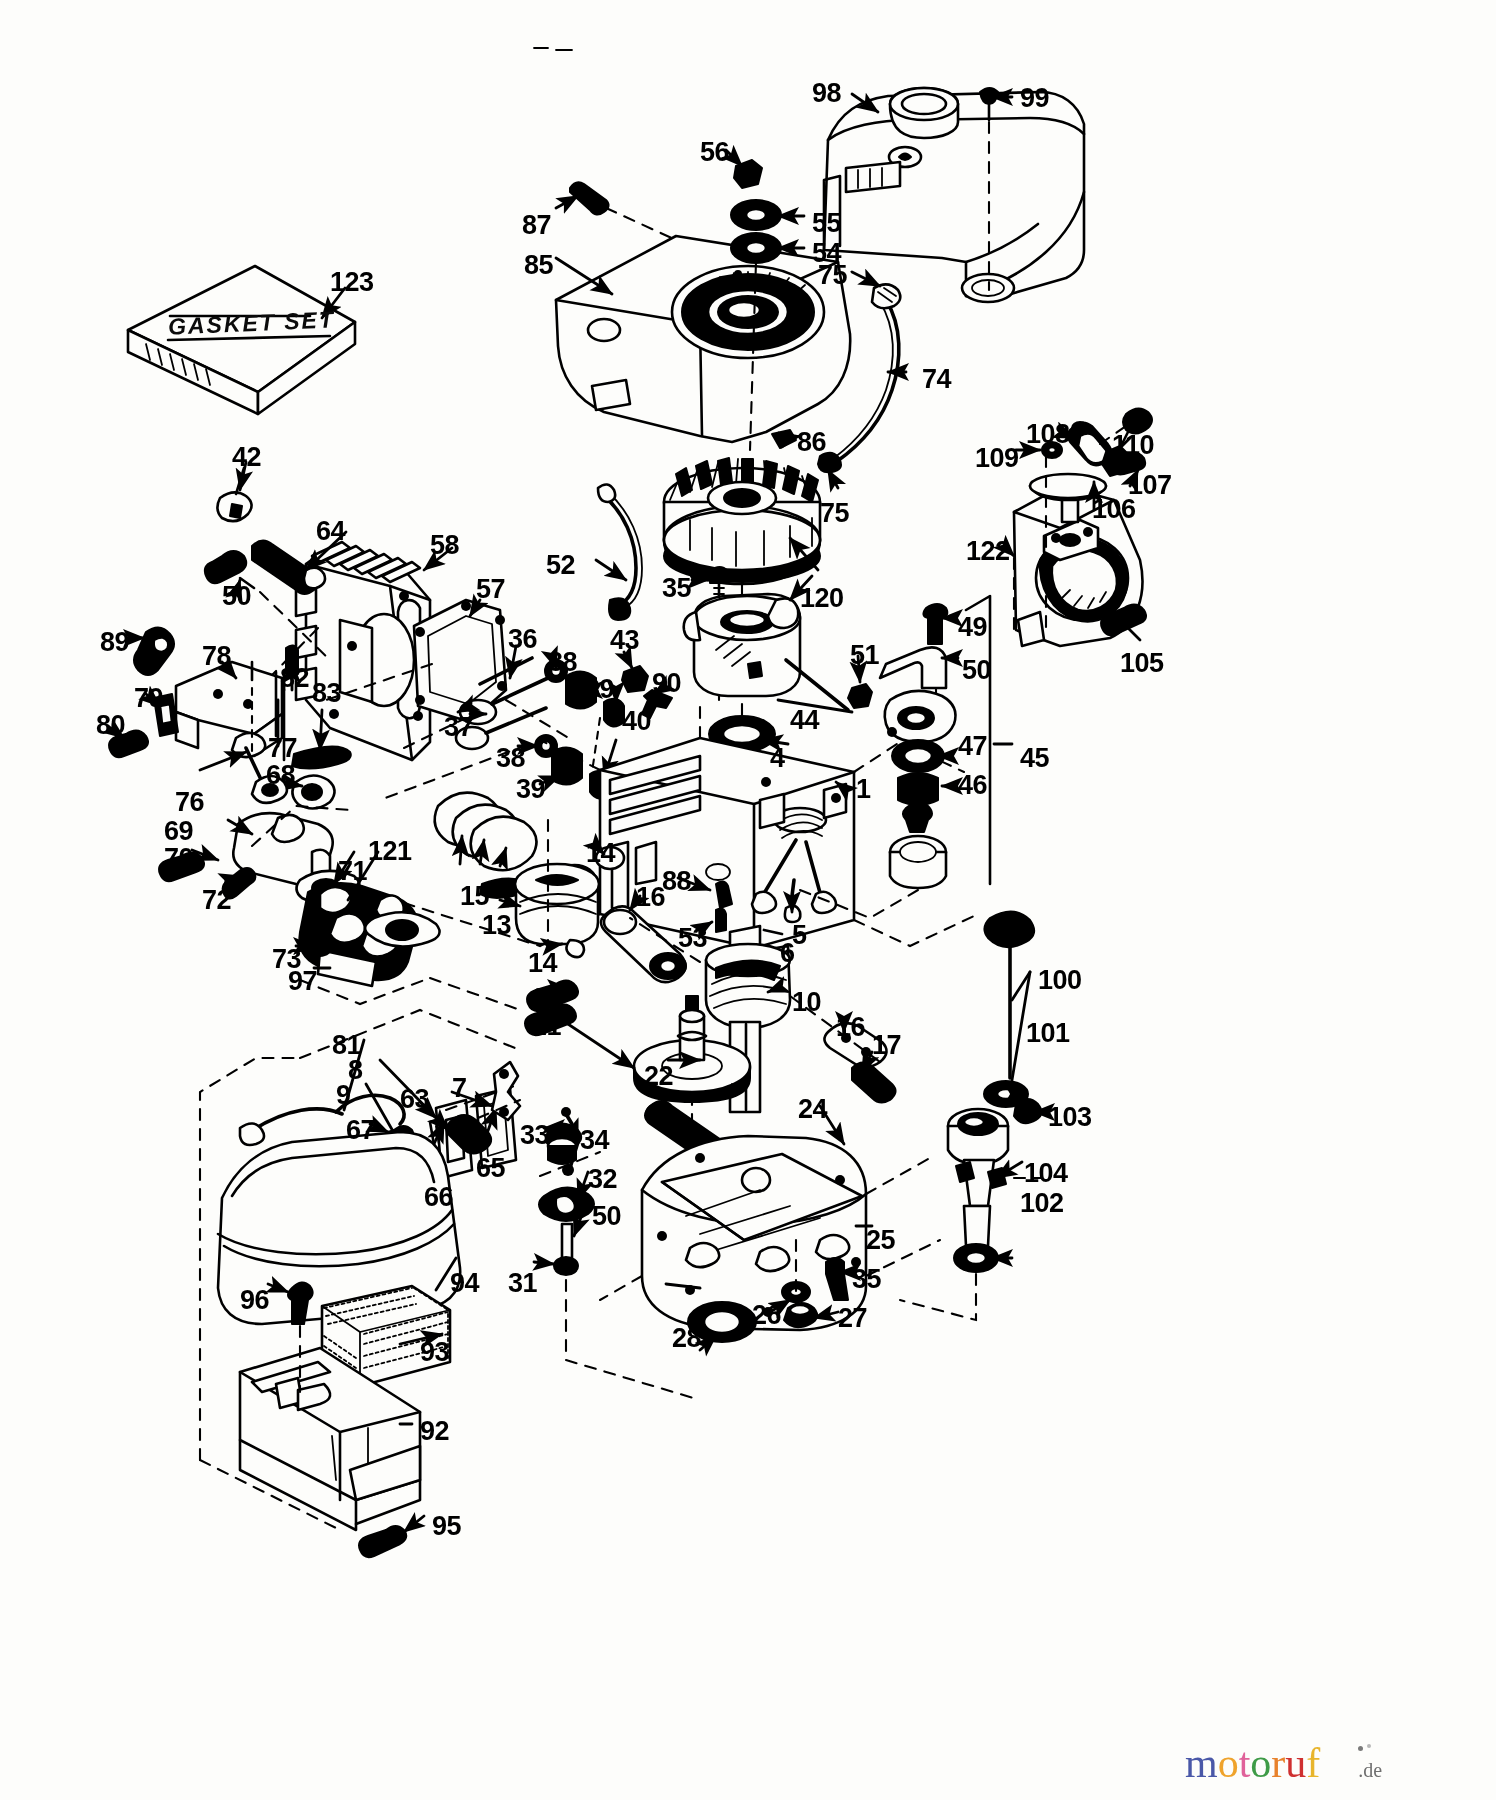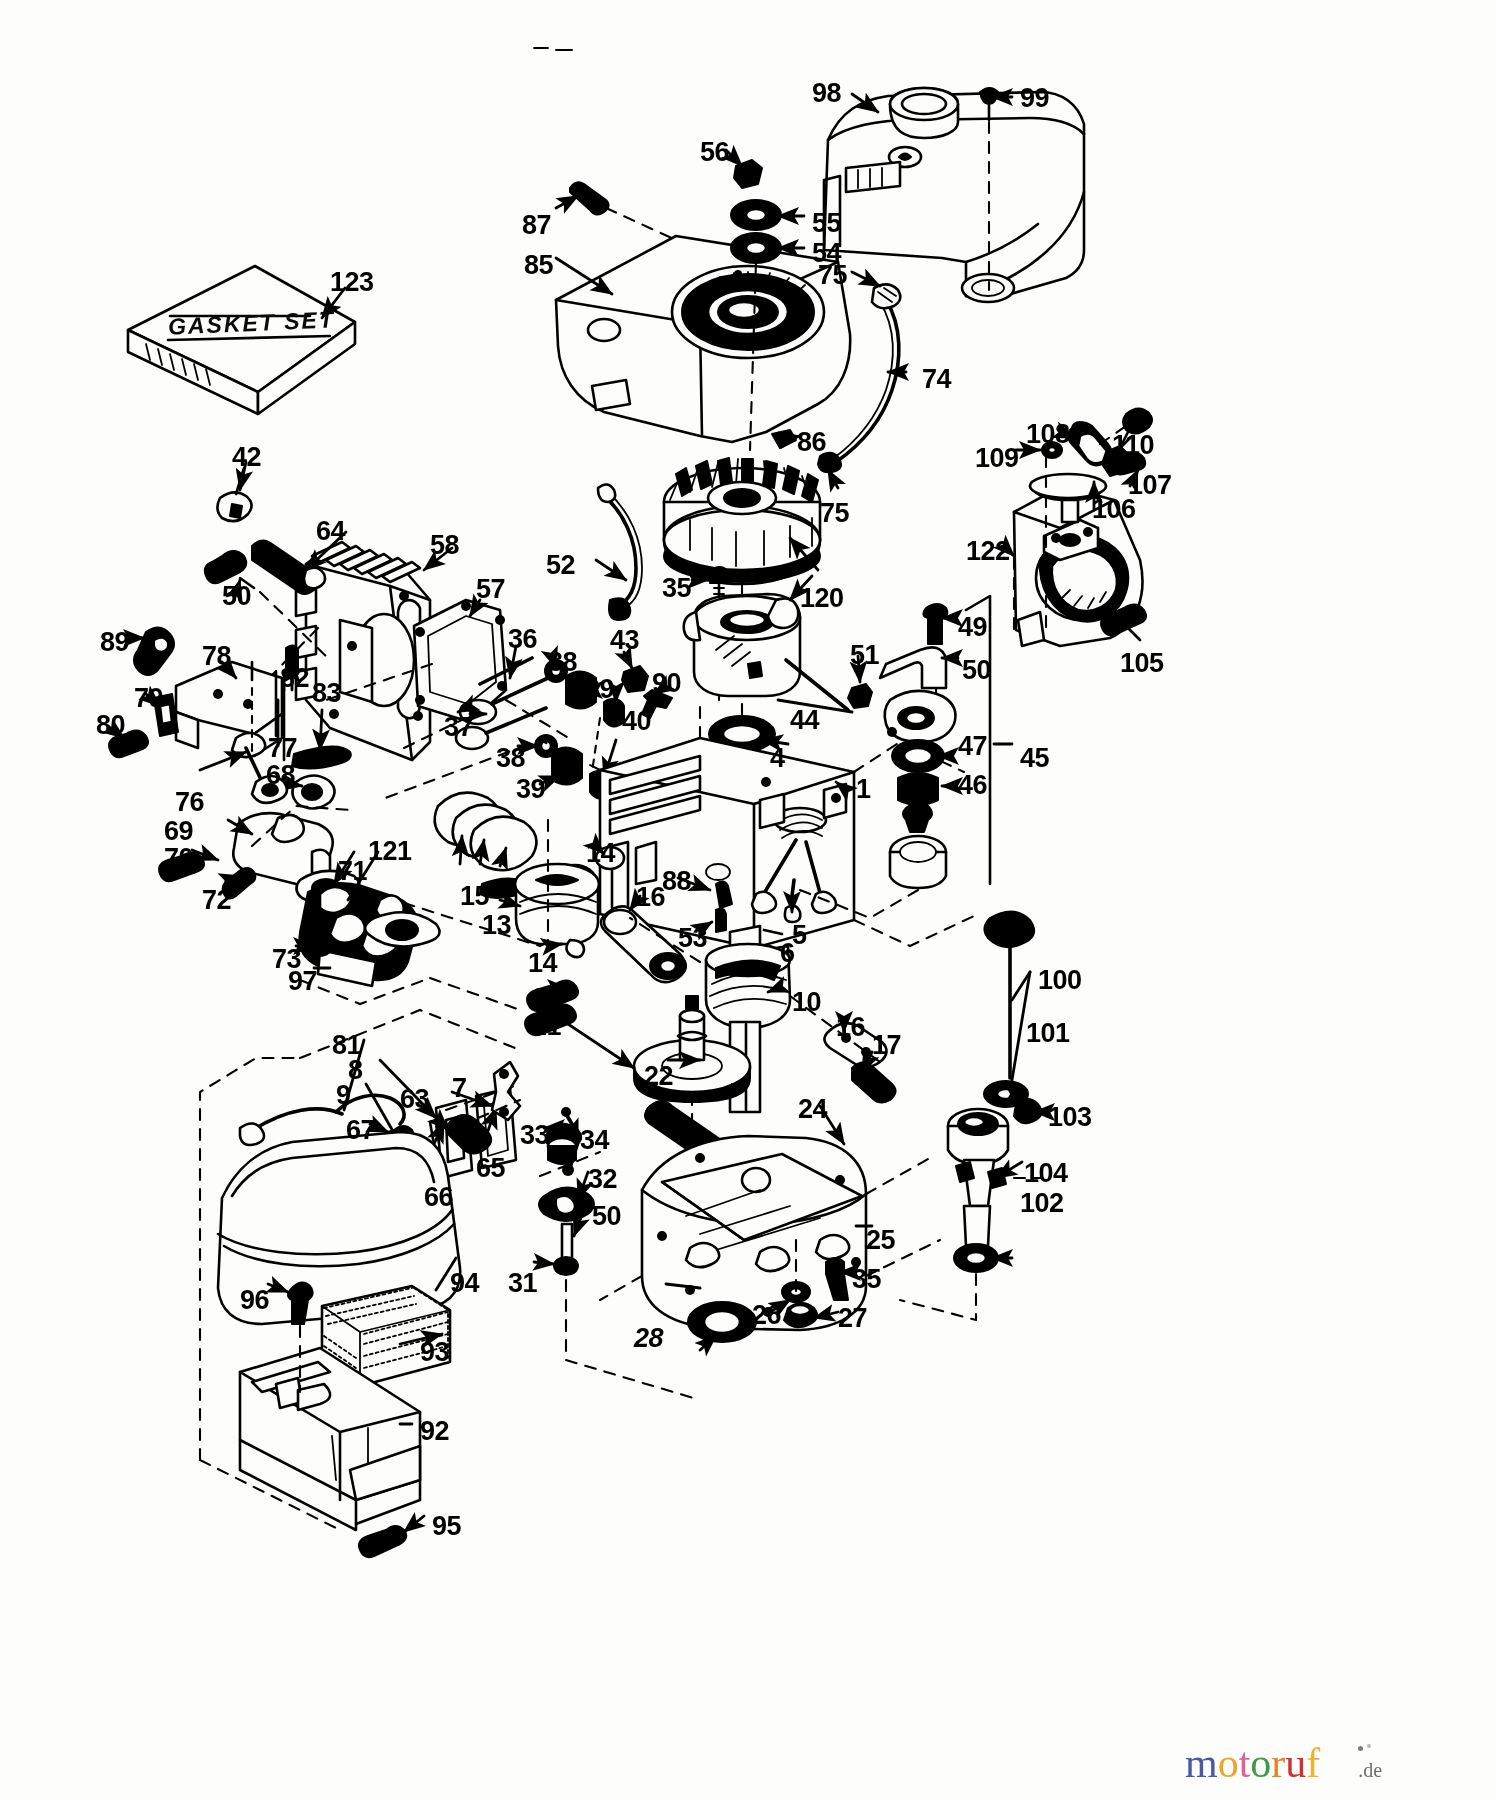--- a/index.html
+++ b/index.html
@@ -858,21 +858,21 @@
       <div class="callout" style="left: 1024px; top: 1160px;">104</div>
       <div class="callout" style="left: 1020px; top: 1190px;">102</div>
       <div class="callout" style="left: 592px; top: 1203px;">50</div>
       <div class="callout" style="left: 866px; top: 1227px;">25</div>
       <div class="callout" style="left: 508px; top: 1252px; margin-top: 18px;">31</div>
       <div class="callout" style="left: 852px; top: 1266px;">35</div>
       <div class="callout" style="left: 450px; top: 1270px;">94</div>
       <div class="callout" style="left: 752px; top: 1302px;">26</div>
       <div class="callout" style="left: 838px; top: 1305px;">27</div>
       <div class="callout" style="left: 240px; top: 1287px;">96</div>
-      <div class="callout" style="left: 634px; top: 1325px; font-style: italic;">28</div>
+      <div class="callout" style="left: 672px; top: 1325px;">28</div>
       <div class="callout" style="left: 420px; top: 1339px;">93</div>
       <div class="callout" style="left: 420px; top: 1418px;">92</div>
       <div class="callout" style="left: 432px; top: 1513px;">95</div>
     </div>
 
   <div id="logo">
     <span id="logo-letters"><span style="color: rgb(74, 88, 168);">m</span><span style="color: rgb(239, 163, 44);">o</span><span style="color: rgb(224, 98, 154);">t</span><span style="color: rgb(62, 155, 71);">o</span><span style="color: rgb(232, 130, 44);">r</span><span style="color: rgb(207, 48, 48);">u</span><span style="color: rgb(232, 181, 44);">f</span></span><span class="d">.de</span>
     <span class="dot"></span>
     <span class="dot2"></span>
   </div>

